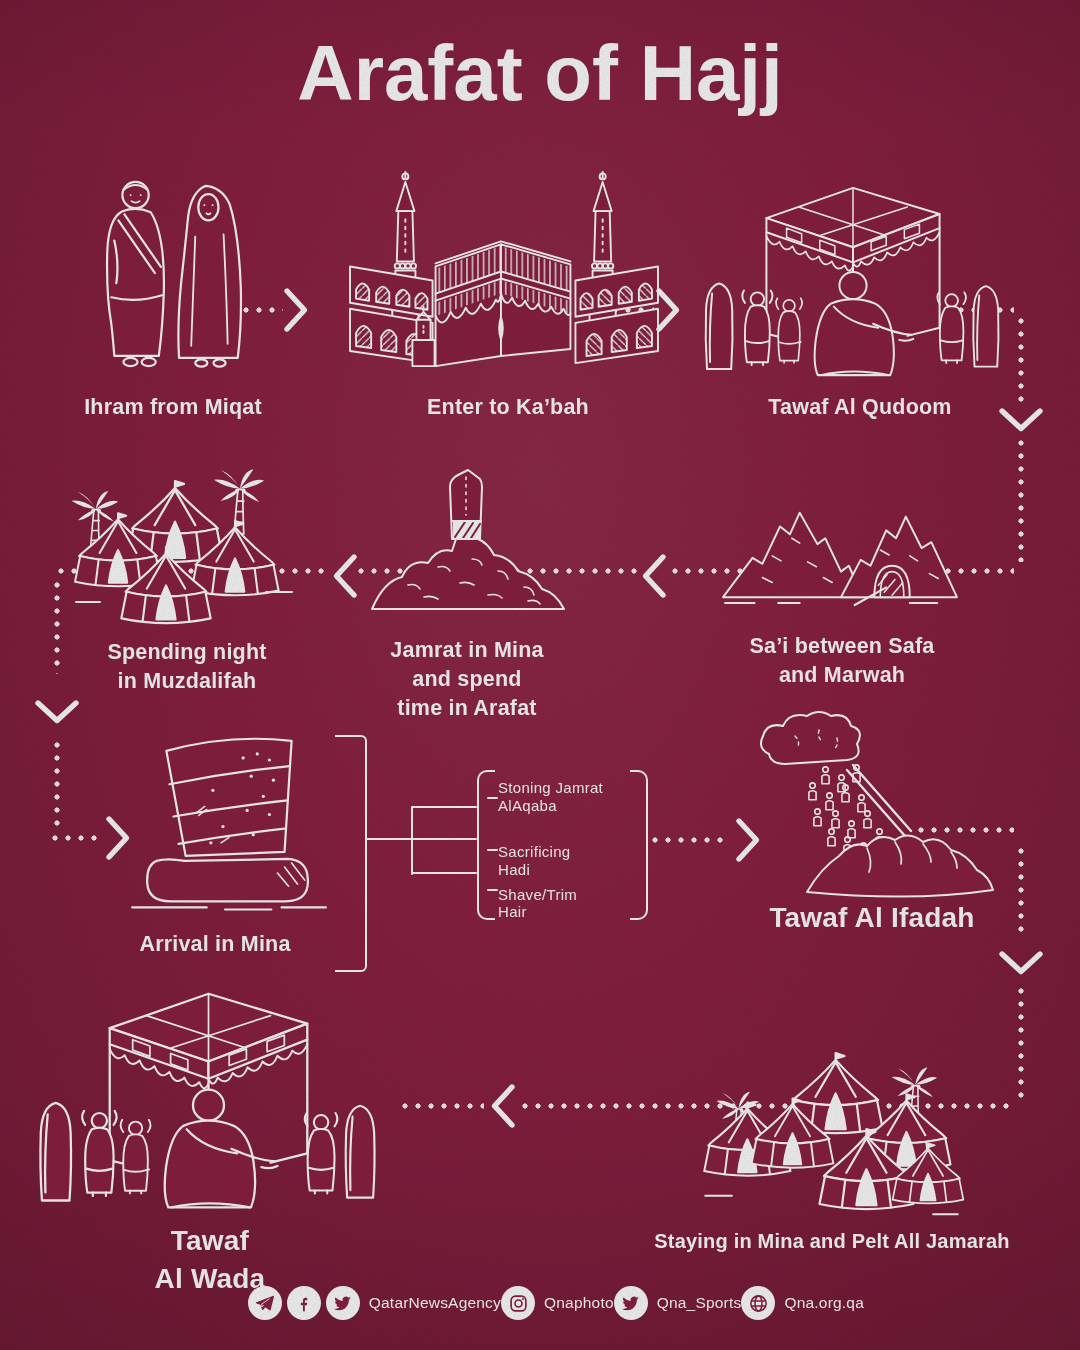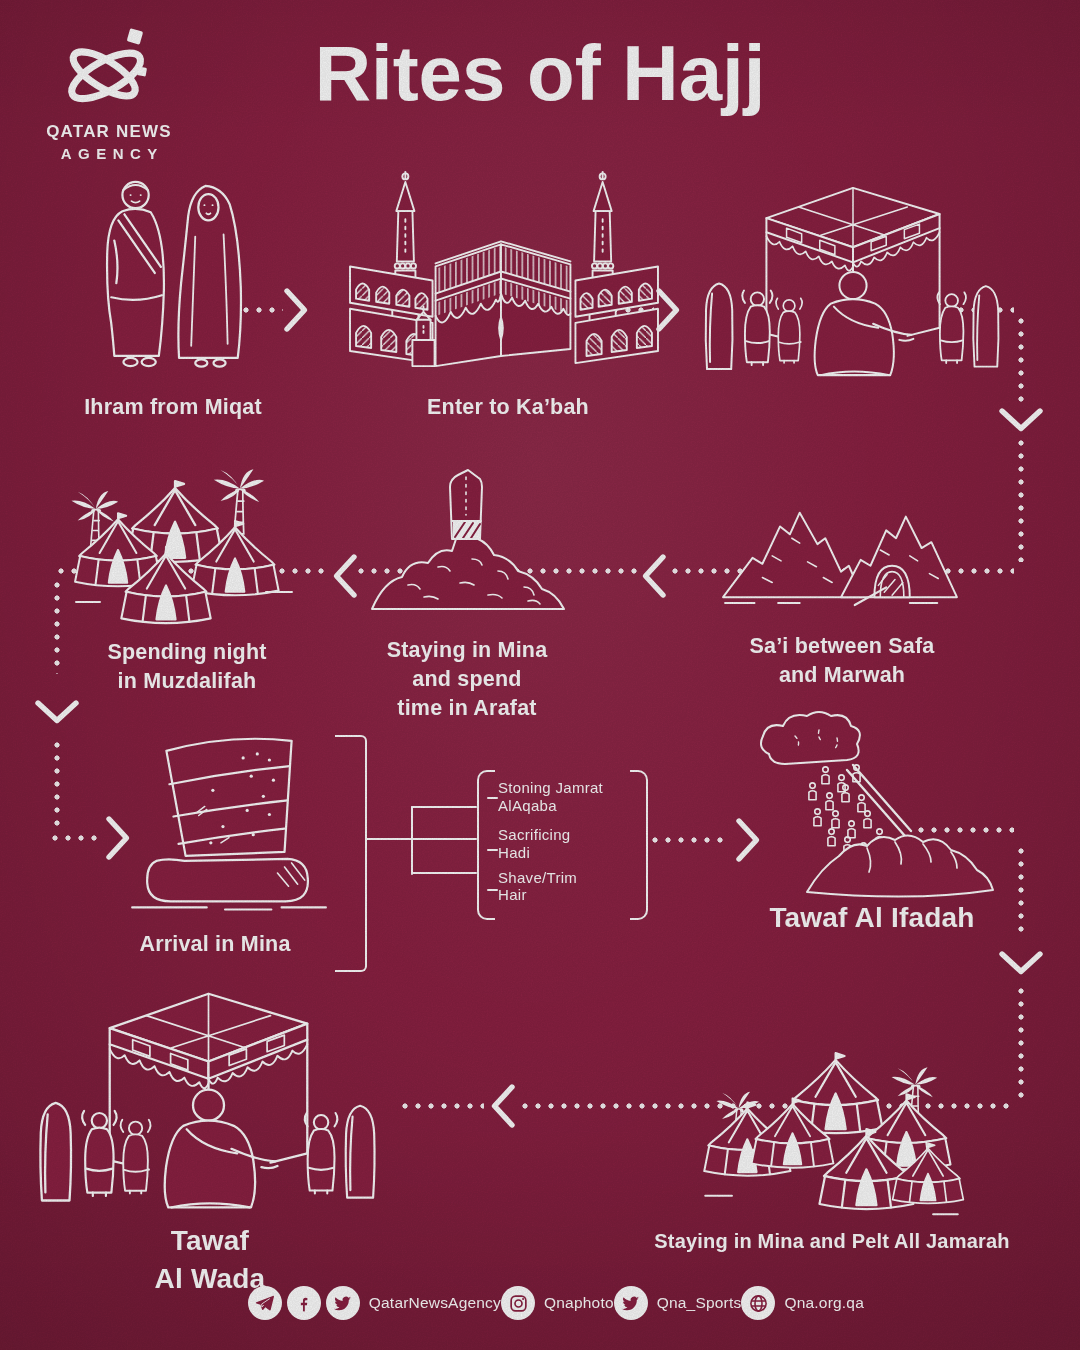--- a/index.html
+++ b/index.html
@@ -27,21 +27,21 @@
   .line{position:absolute;background:#fff;z-index:3;border-radius:2px}
   .bracket-big{position:absolute;z-index:3;left:335px;top:735px;width:30px;height:233px;
        border:2.4px solid #fff;border-left:none;border-radius:0 6px 6px 0}
   .lbracket{position:absolute;z-index:3;left:477px;top:770px;width:16px;height:146px;
        border:2.4px solid #fff;border-right:none;border-radius:10px 0 0 10px}
   .rbracket{position:absolute;z-index:3;left:630px;top:770px;width:16px;height:146px;
        border:2.4px solid #fff;border-left:none;border-radius:0 10px 10px 0}
   .rites{position:absolute;left:498px;top:779px;width:130px;z-index:5;display:flex;
        flex-direction:column;font-size:15px;line-height:1.18;text-align:left;
        font-weight:400;letter-spacing:.3px;white-space:pre-line}
-  .ri2{margin-top:12px}
+  .ri2{margin-top:29px}
   .ri3{margin-top:7px}
   .logo{position:absolute;left:34px;top:24px;width:150px;z-index:5;display:flex;
        flex-direction:column;align-items:center}
   .logo-name{font-size:17px;font-weight:700;letter-spacing:1.2px;margin-top:2px}
   .logo-sub{font-size:15px;font-weight:700;letter-spacing:6.5px;margin-top:3px;text-indent:6.5px}
   .title{position:absolute;left:0;top:28px;width:100%;margin:0;text-align:center;
        font-size:78px;font-weight:700;z-index:5}
   .footer{position:absolute;left:302px;top:1281px;width:562px;height:44px;z-index:5;
        display:flex;align-items:center;justify-content:flex-end}
   .acct{display:flex;align-items:center;gap:9px}
@@ -337,28 +337,21 @@
       <symbol id="sym-globe" viewBox="0 0 24 24">
         <g stroke="#8c2143" stroke-width="1.8" fill="none">
           <circle cx="12" cy="12" r="8.7"></circle>
           <ellipse cx="12" cy="12" rx="4" ry="8.7"></ellipse>
           <path d="M3.6 9.2 H20.4 M3.6 14.8 H20.4"></path>
         </g>
       </symbol>
     </defs>
   </svg>
 
-  <div class="logo">
-    <svg viewBox="0 0 100 100" style="width:96px;height:96px">
-        <use href="#sym-logo"></use>
-      </svg>
-    <div class="logo-name">QATAR NEWS</div>
-    <div class="logo-sub">AGENCY</div>
-  </div>
-  <h1 class="title">Rites of Hajj</h1>
+  <h1 class="title">Arafat of Hajj</h1>
 
   <svg class="ill" style="left:88px;top:172px;width:172px;height:206px" viewBox="0 0 170 200">
       <use href="#sym-pilgrims"></use>
     </svg>
   <svg class="ill" style="left:348px;top:168px;width:312px;height:208px" viewBox="0 0 310 205">
       <use href="#sym-masjid"></use>
     </svg>
   <svg class="ill" style="left:702px;top:182px;width:302px;height:198px" viewBox="0 0 300 195">
       <use href="#sym-kabahppl"></use>
     </svg>
@@ -451,23 +444,24 @@
     <div class="ri">Stoning Jamrat
 AlAqaba</div>
     <div class="ri ri2">Sacrificing
 Hadi</div>
     <div class="ri ri3">Shave/Trim
 Hair</div>
   </div>
 
   <div class="lbl sz21" style="left:63px;top:393px;width:220px">Ihram from Miqat</div>
   <div class="lbl sz21" style="left:398px;top:393px;width:220px">Enter to Ka’bah</div>
+  <div class="lbl sz21" style="left:750px;top:393px;width:220px">Tawaf Al Qudoom</div>
   <div class="lbl sz21" style="left:77px;top:638px;width:220px">Spending night
 in Muzdalifah</div>
-  <div class="lbl sz21" style="left:357px;top:636px;width:220px">Staying in Mina
+  <div class="lbl sz21" style="left:357px;top:636px;width:220px">Jamrat in Mina
 and spend
 time in Arafat</div>
   <div class="lbl sz21" style="left:732px;top:632px;width:220px">Sa’i between Safa
 and Marwah</div>
   <div class="lbl sz21" style="left:105px;top:930px;width:220px">Arrival in Mina</div>
   <div class="lbl sz28" style="left:752px;top:899px;width:240px">Tawaf Al Ifadah</div>
   <div class="lbl sz20" style="left:632px;top:1228px;width:400px">Staying in Mina and Pelt All Jamarah</div>
   <div class="lbl sz28" style="left:95px;top:1222px;width:230px">Tawaf
 Al Wada</div>
 

